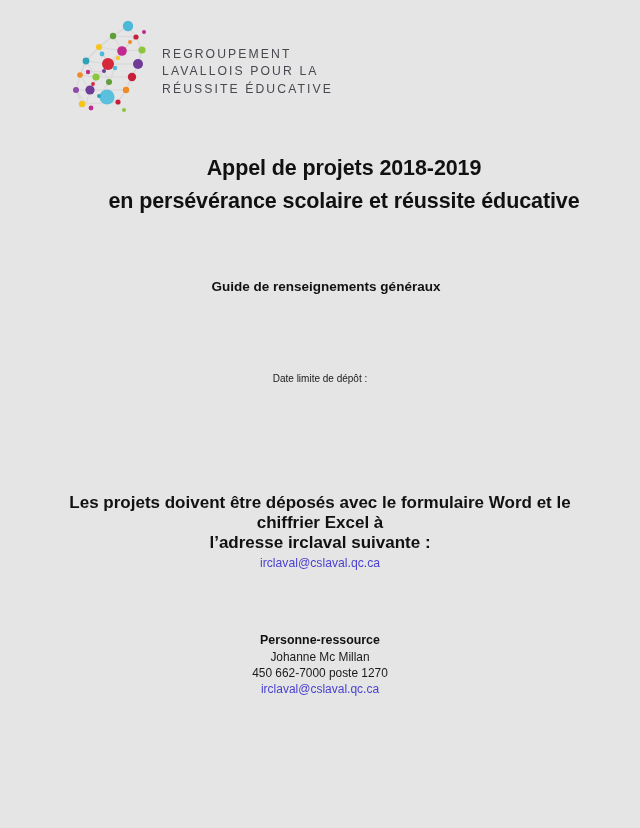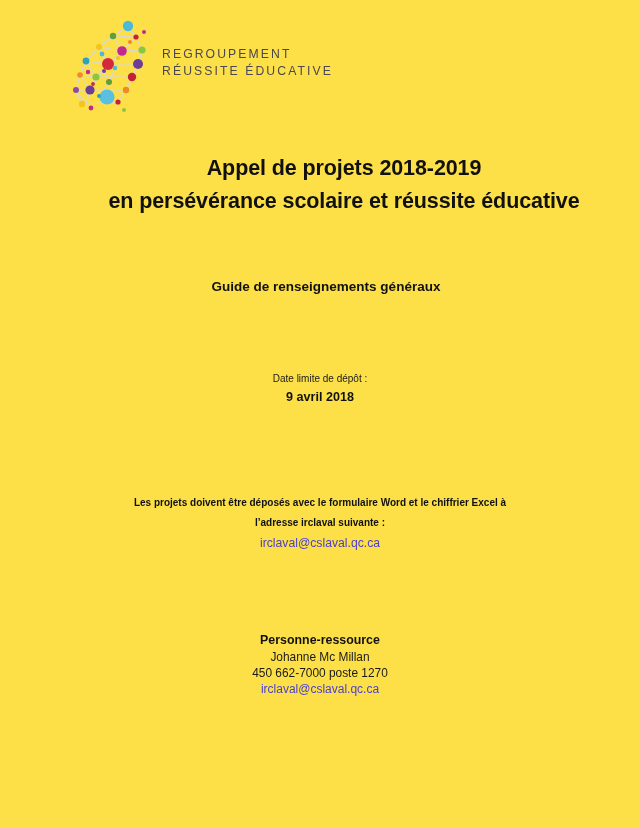--- a/index.html
+++ b/index.html
@@ -14,21 +14,21 @@
     position: relative;
     overflow: hidden;
     font-family: "Liberation Sans", sans-serif;
     color: #1a1a1a;
     -webkit-font-smoothing: antialiased;
   }
 
   .page {
     position: absolute;
     inset: 0;
-    background: #fde047;
+    background: #e5e5e5;
   }
 
   
   .logo-block {
     position: absolute;
     left: 66px;
     top: 20px;
     width: 300px;
     height: 100px;
   }
@@ -107,21 +107,21 @@
 
   
   .notice-block {
     position: absolute;
     left: 60px;
     right: 60px;
     top: 493px;
     text-align: center;
   }
   .notice-line {
-    font-size: 10px;
+    font-size: 17px;
     font-weight: bold;
     line-height: 20px;
     color: #111111;
   }
   .email-link {
     display: block;
     font-size: 12.2px;
     font-weight: 400;
     line-height: 20px;
     color: #4a41cf;
@@ -214,34 +214,34 @@
           <circle cx="33" cy="76" r="2.0" fill="#2ea3b8"></circle>
           <circle cx="25" cy="88" r="2.4" fill="#c2298f"></circle>
           <circle cx="58" cy="90" r="2.0" fill="#8cc63f"></circle>
           <circle cx="78" cy="12" r="2.0" fill="#c2298f"></circle>
         </g>
       </svg>
     </div>
 
     <div class="logo-text">
       <div class="logo-line">REGROUPEMENT</div>
+      <div class="logo-line">LAVALLOIS POUR LA</div>
       <div class="logo-line">RÉUSSITE ÉDUCATIVE</div>
     </div>
   </div>
 
   <div class="title-block">
     <div class="title-line">Appel de projets 2018-2019</div>
     <div class="title-line">en persévérance scolaire et réussite éducative</div>
   </div>
 
   <div class="subtitle">Guide de renseignements généraux</div>
 
   <div class="deadline-block">
     <div class="deadline-label">Date limite de dépôt :</div>
-    <div class="deadline-value">9 avril 2018</div>
   </div>
 
   <div class="notice-block">
     <div class="notice-line">Les projets doivent être déposés avec le formulaire Word et le chiffrier Excel à</div>
     <div class="notice-line">l’adresse irclaval suivante :</div>
     <a class="email-link" href="#">irclaval@cslaval.qc.ca</a>
   </div>
 
   <div class="contact-block">
     <div class="contact-title">Personne-ressource</div>

